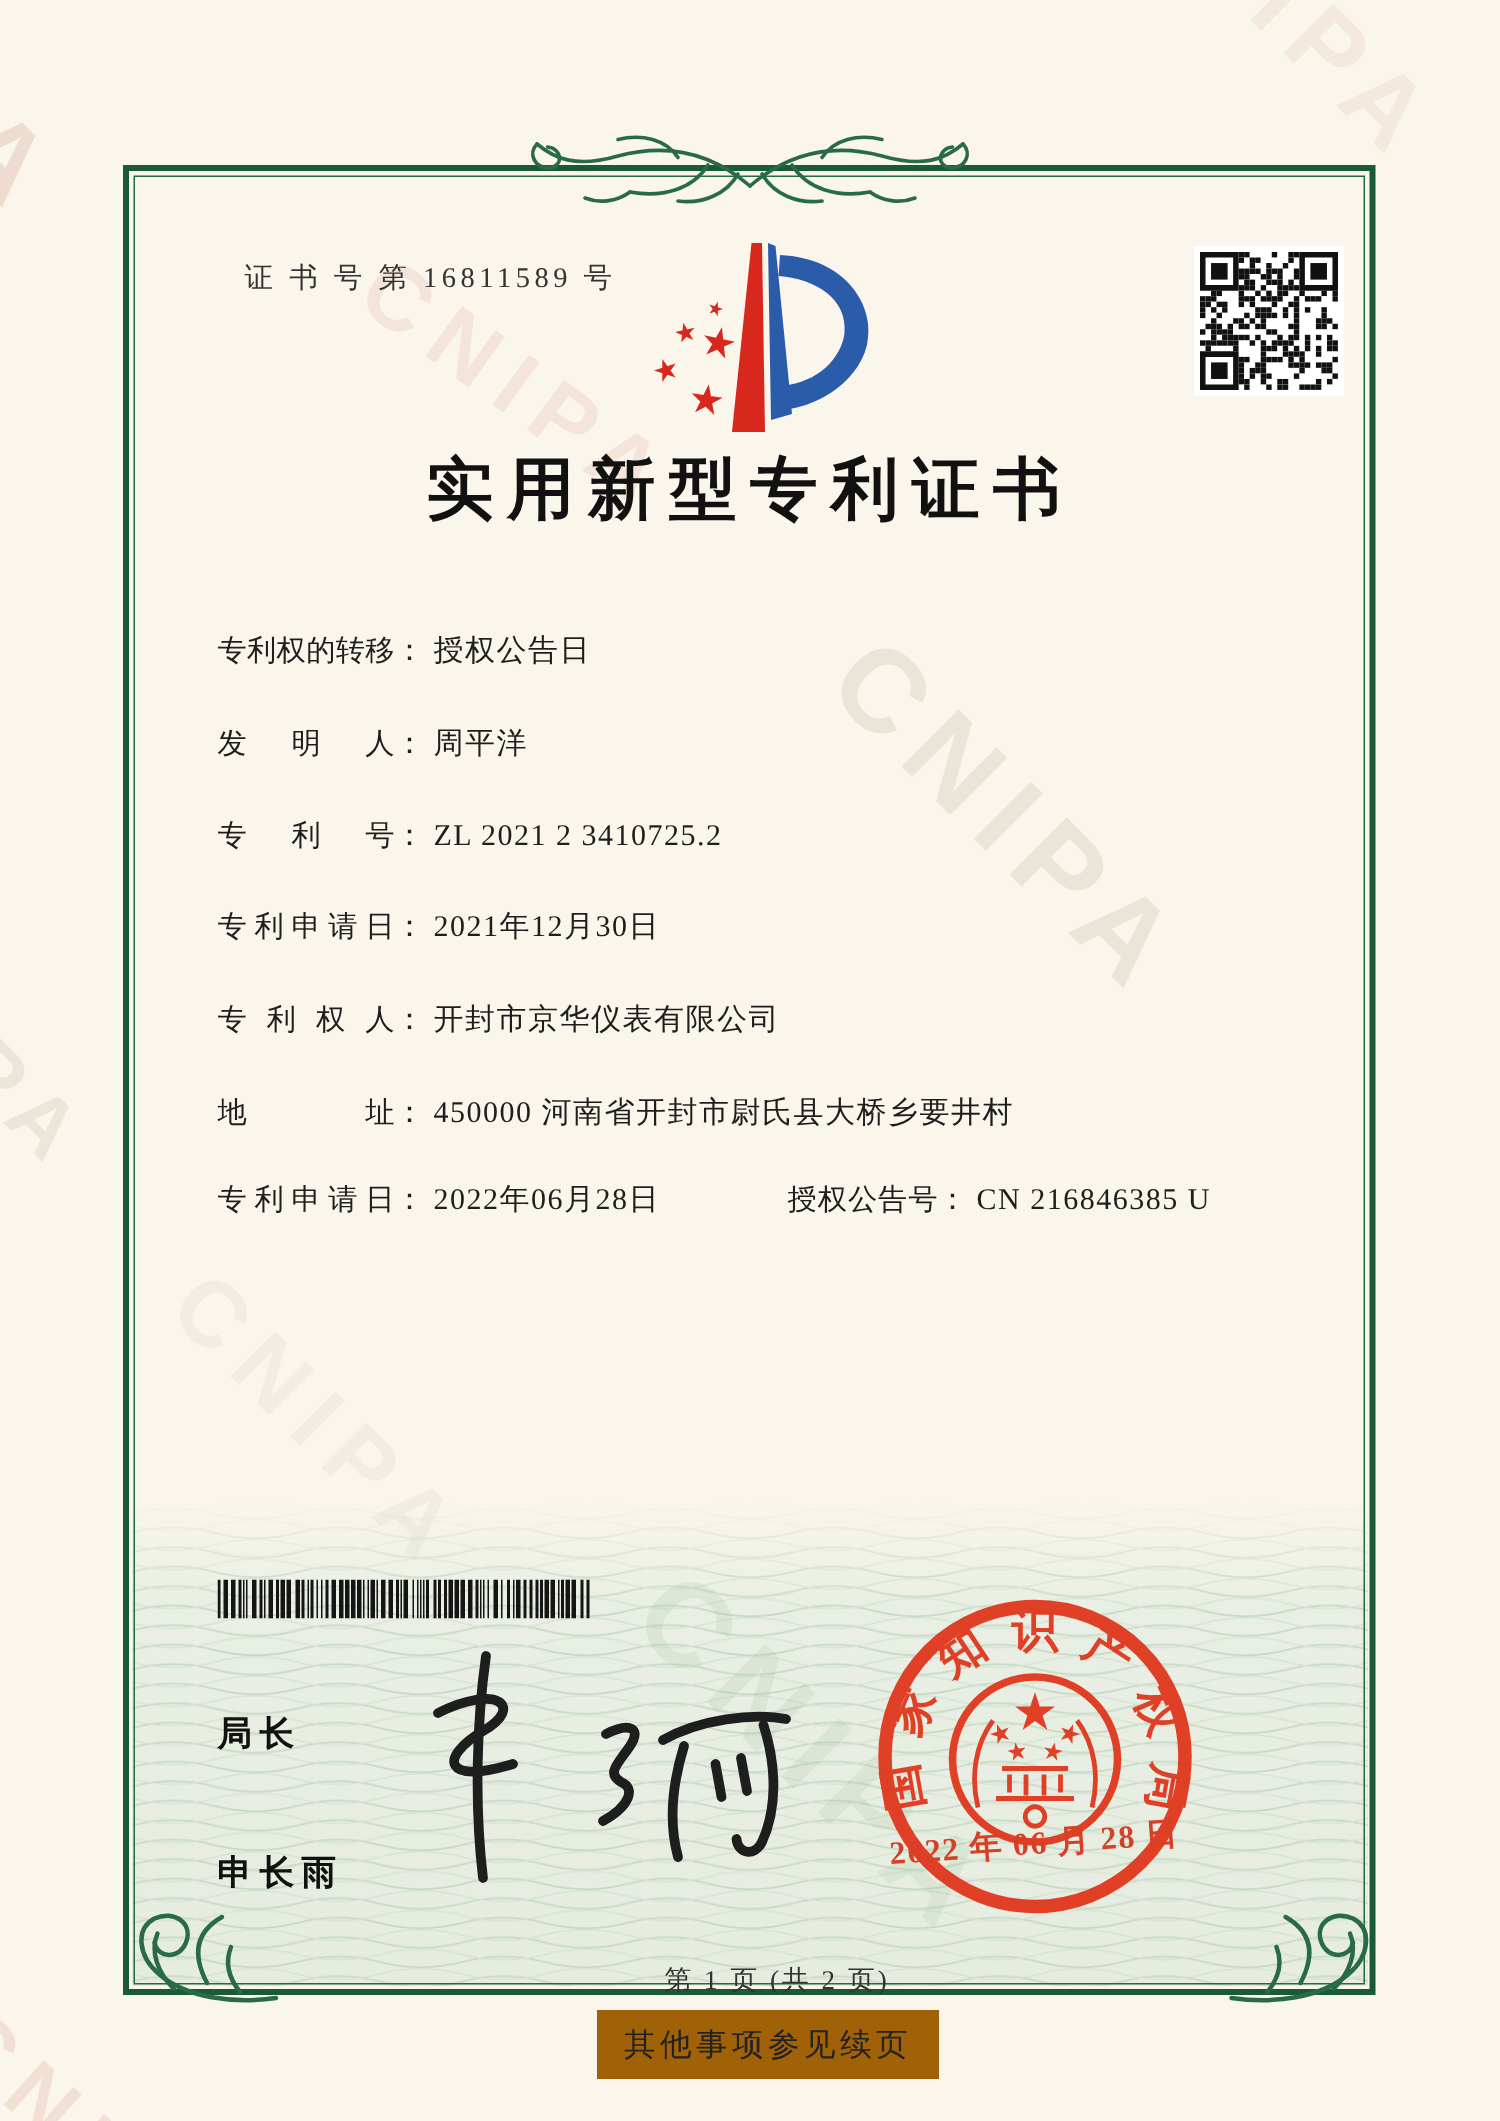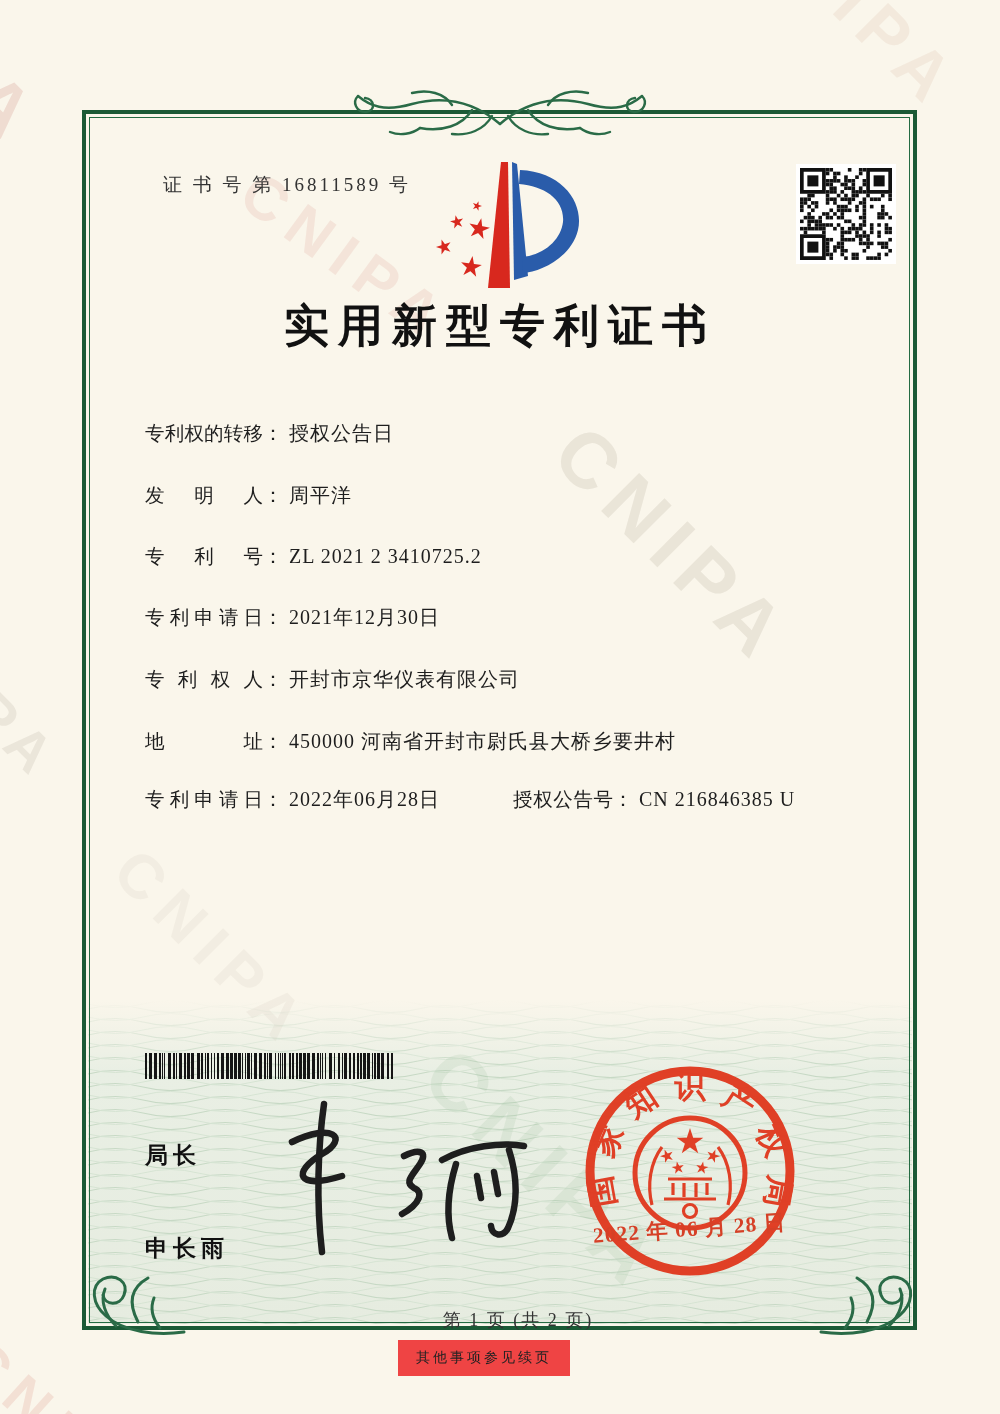--- a/index.html
+++ b/index.html
@@ -32,21 +32,21 @@
   .title{position:absolute;left:0;top:296px;width:1000px;text-align:center;
     font-size:45px;font-weight:700;letter-spacing:9px;color:#111;z-index:4;}
   
   .fields{position:absolute;left:145px;top:420px;width:730px;z-index:4;}
   .frow{position:absolute;left:0;white-space:nowrap;font-size:20px;color:#1e1e1e;}
   .r0{top:0px}.r1{top:62px}.r2{top:123px}.r3{top:184px}.r4{top:246px}.r5{top:308px}.r6{top:366px}
   .flabel{display:inline-block;width:118px;font-size:19.5px;text-align:justify;text-align-last:justify;
     vertical-align:bottom;color:#1e1e1e;}
   .fcolon{display:inline-block;margin-right:6px;}
   .fvalue{font-size:20px;letter-spacing:1px;}
-  .grant-no{position:absolute;left:368px;top:0;}
+  .grant-no{position:absolute;left:380px;top:0;}
   
   .body-text{position:absolute;left:145px;top:822px;width:716px;z-index:4;
     font-size:20px;line-height:31.5px;color:#1c1c1c;text-align:justify;}
   .body-text p{margin:0;text-indent:2em;}
   
   .band{position:absolute;left:88px;top:1000px;width:824px;height:324px;z-index:0;
     background:linear-gradient(180deg,rgba(233,239,229,0) 0%,#e9efe4 22%,#e6ece0 100%);}
   .band svg{display:block;
     -webkit-mask-image:linear-gradient(180deg,transparent 0,#000 22%);
     mask-image:linear-gradient(180deg,transparent 0,#000 22%);}
@@ -55,22 +55,22 @@
   .director-title{position:absolute;left:145px;top:1140px;font-size:23px;font-weight:700;
     font-family:"Liberation Sans","DejaVu Sans",sans-serif;letter-spacing:5px;color:#111;z-index:4;}
   .director-name{position:absolute;left:145px;top:1186px;font-size:23px;font-weight:700;
     font-family:"Liberation Sans","DejaVu Sans",sans-serif;letter-spacing:5px;color:#111;z-index:4;margin-top:47px;}
   .signature{position:absolute;left:262px;top:1096px;z-index:4;}
   .seal{position:absolute;left:573px;top:1052px;z-index:5;opacity:.96;}
   .seal-char{font:700 31px "Liberation Serif",serif;fill:#e0391f;text-anchor:middle;}
   .seal-date{font:700 21.5px "Liberation Serif",serif;fill:#d63a20;text-anchor:middle;letter-spacing:1px;}
   .page-indicator{position:absolute;left:82px;top:1308px;width:872px;text-align:center;
     font-size:18px;letter-spacing:2px;color:#333;z-index:4;}
-  .cont-note{position:absolute;left:398px;top:1340px;background:#ef4444;padding:9px 18px;
-    font-size:14px;letter-spacing:3px;color:#222;z-index:4;}
+  .cont-note{position:absolute;left:398px;top:1340px;background:#a16207;padding:9px 18px;
+    font-size:21px;letter-spacing:3px;color:#222;z-index:4;}
   
   .ornament-top{position:absolute;left:350px;top:84px;z-index:4;}
   .corner-bl{position:absolute;left:72px;top:1268px;z-index:6;}
   .corner-br{position:absolute;left:818px;top:1268px;z-index:6;transform:scaleX(-1);}
   .green{stroke:#2a6b47;fill:none;stroke-linecap:round;}
 </style>
 </head>
 <body>
 
 <div class="page">

